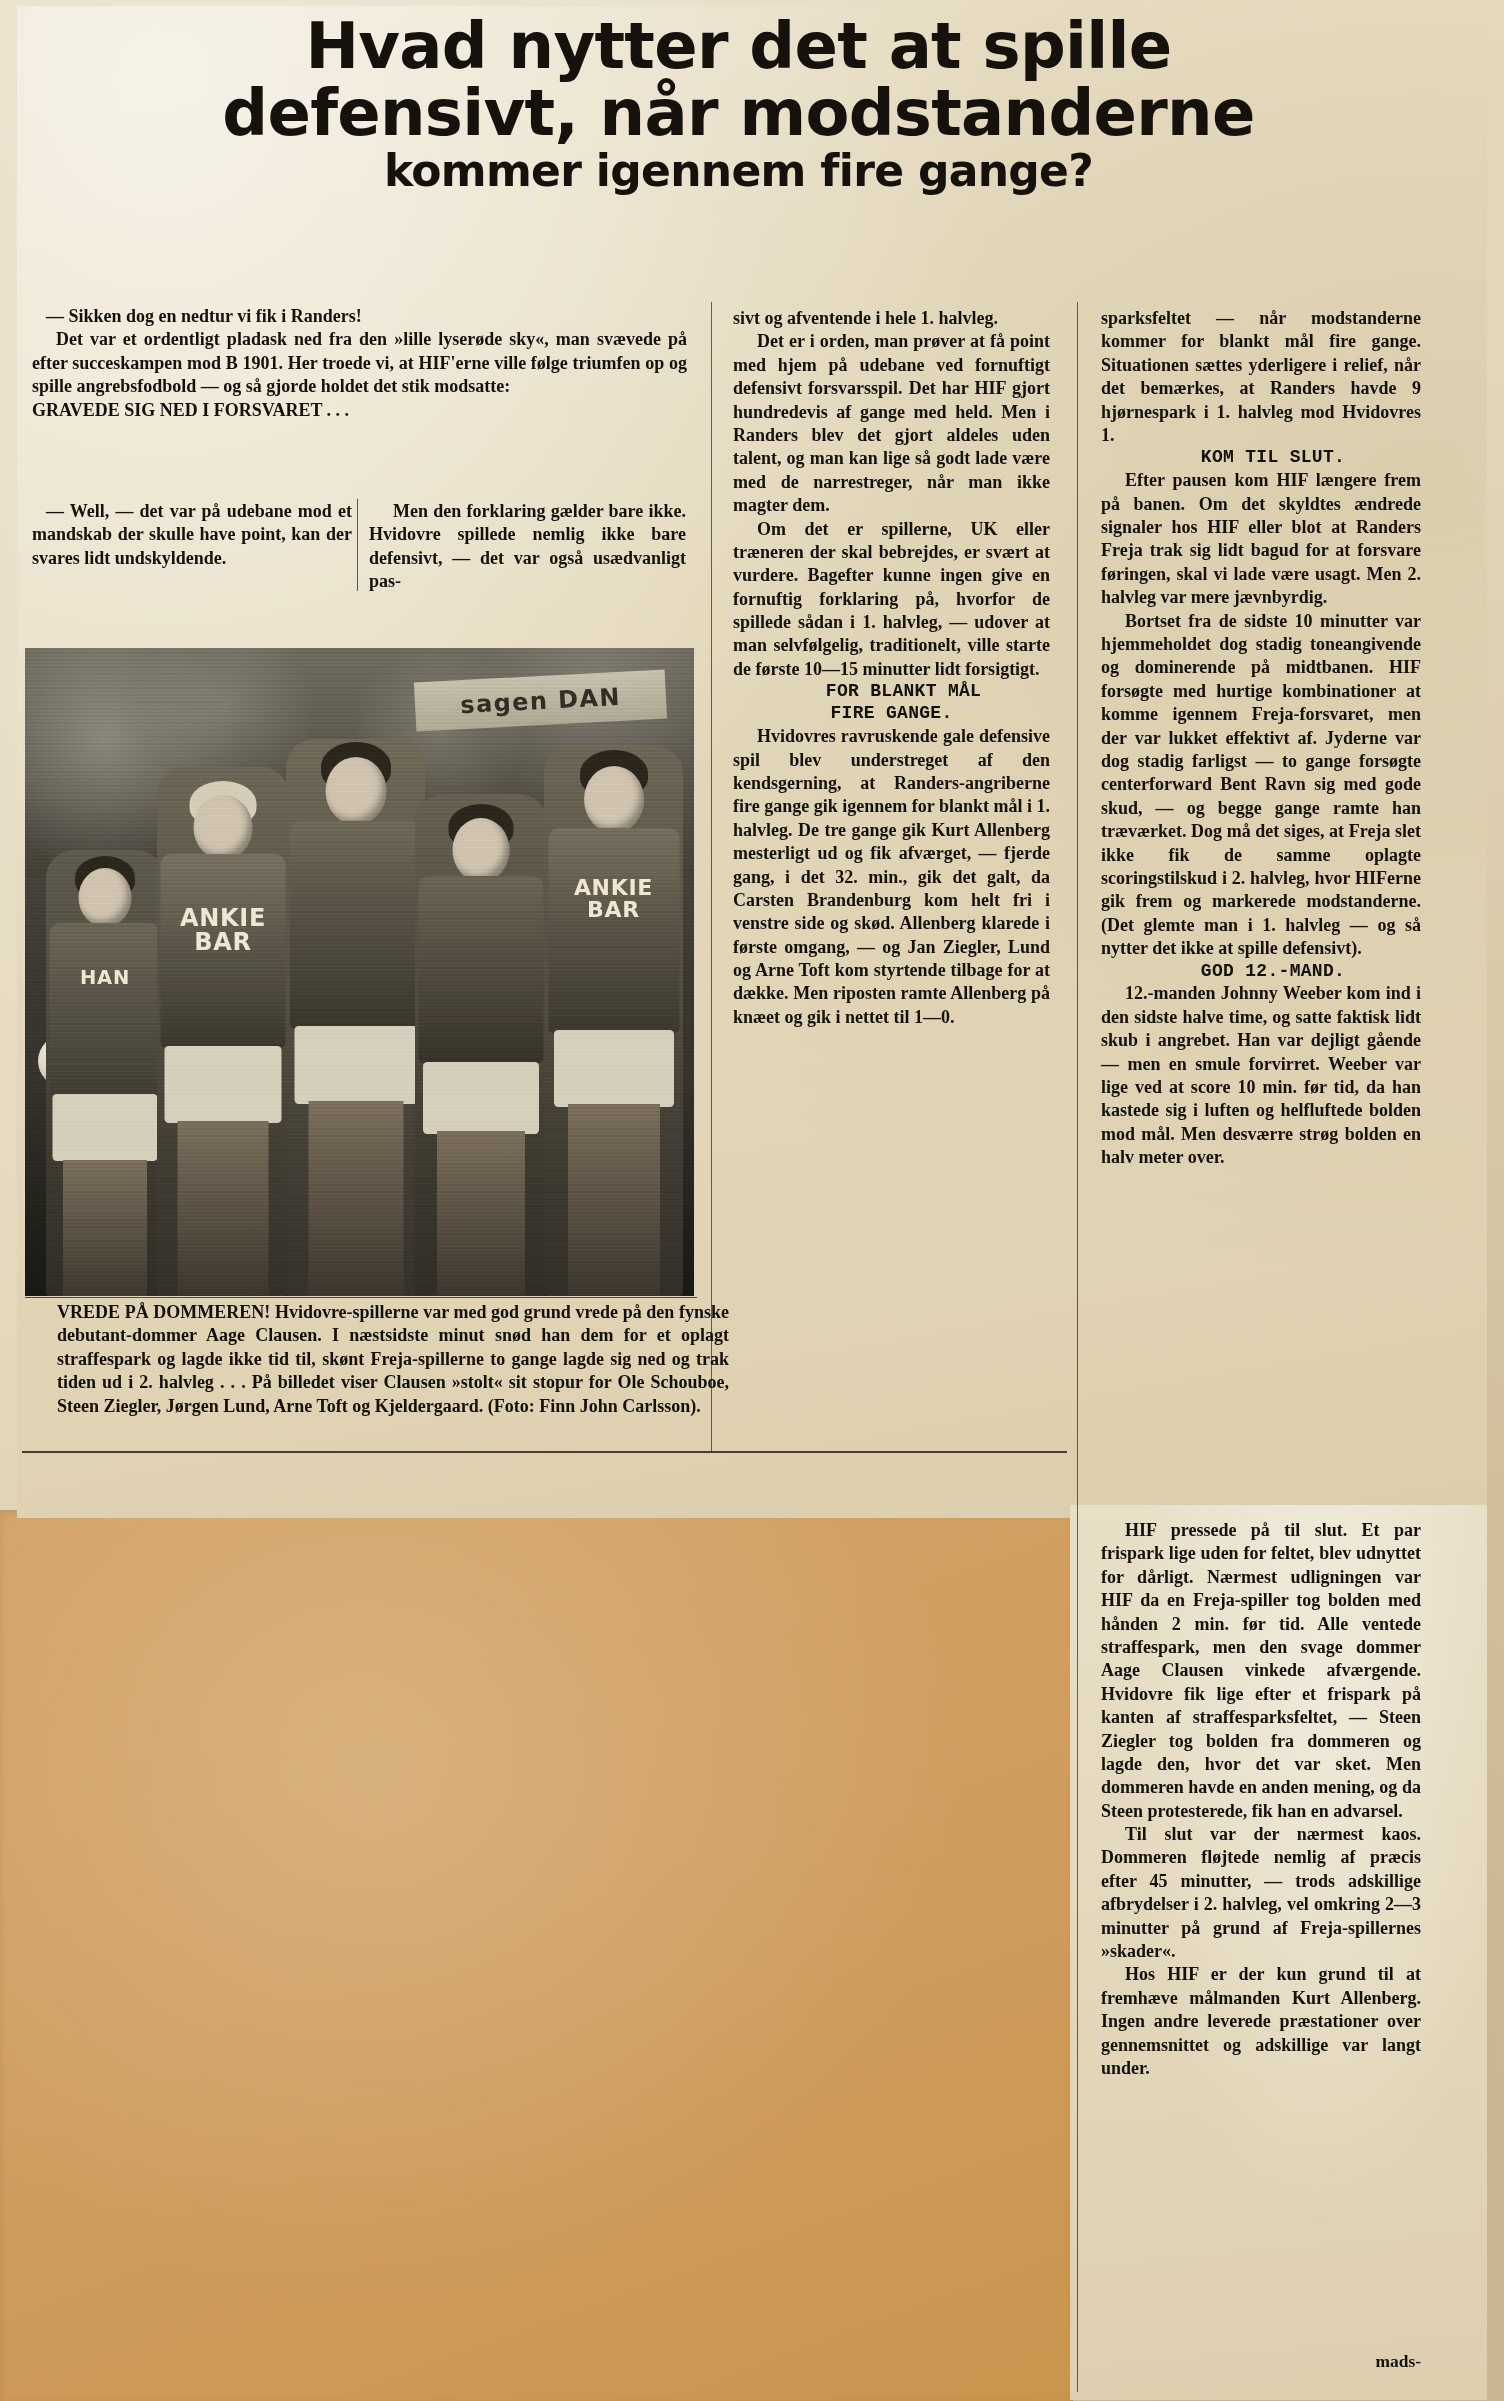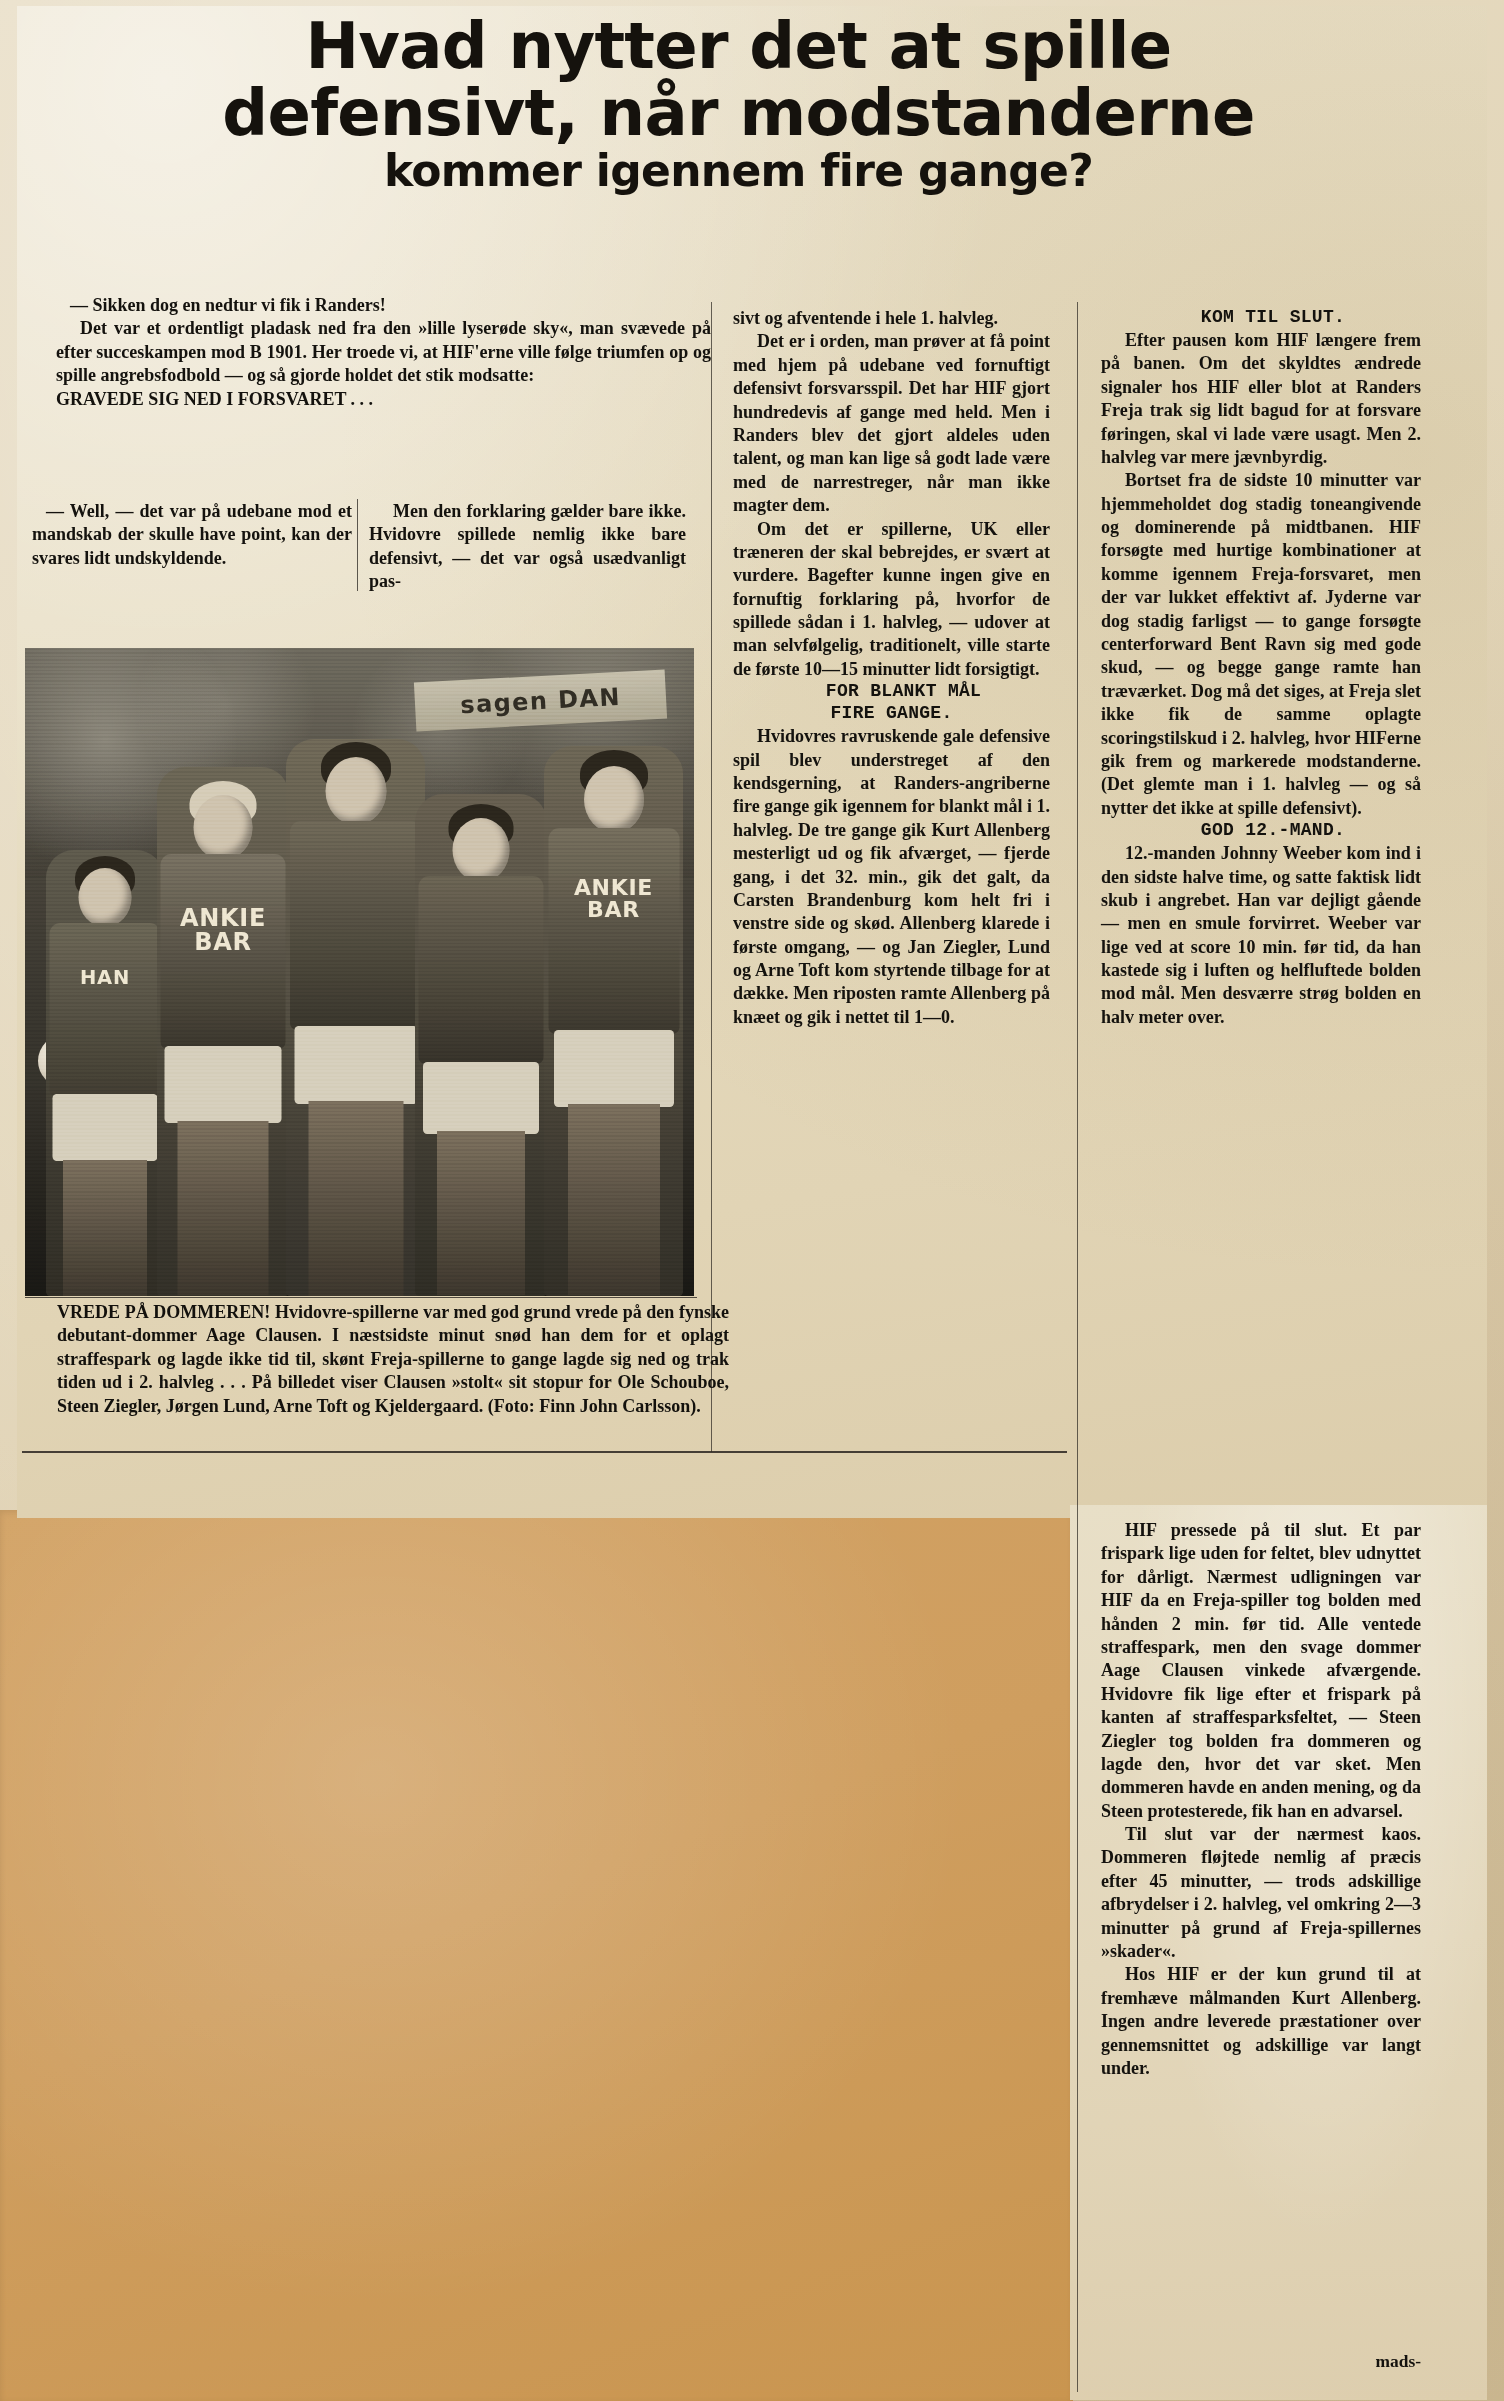--- a/index.html
+++ b/index.html
@@ -103,21 +103,21 @@
     font-weight: bold;
     text-align: center;
     font-size: 18px;
     line-height: 1.22;
     letter-spacing: 0.3px;
     margin: 7px 0 4.2px 0;
     text-indent: 0;
   }
 
   
-  #c1a { left: 32px;  top: 294px;  width: 655px; margin-left: 24px; }
+  #c1a { left: 32px;  top: 305px;  width: 655px; }
   #c1b { left: 32px;  top: 500px;  width: 320px; }
   #c1c { left: 369px; top: 500px;  width: 317px; }
 
   
   #rule-half {
     position: absolute;
     left: 357px;
     top: 499px;
     width: 1.4px;
     height: 92px;
@@ -370,20 +370,21 @@
   <div class="col" id="c2">
     <p class="noind b">sivt og afventende i hele 1. halvleg.</p>
     <p class="b">Det er i orden, man prøver at få point med hjem på udebane ved fornuftigt defensivt forsvarsspil. Det har HIF gjort hundredevis af gange med held. Men i Randers blev det gjort aldeles uden talent, og man kan lige så godt lade være med de narrestreger, når man ikke magter dem.</p>
     <p class="b">Om det er spillerne, UK eller træneren der skal bebrejdes, er svært at vurdere. Bagefter kunne ingen give en fornuftig forklaring på, hvorfor de spillede sådan i 1. halvleg, — udover at man selvfølgelig, traditionelt, ville starte de første 10—15 minutter lidt forsigtigt.</p>
     <p class="subhead" style="white-space:pre-line;">FOR BLANKT MÅL
 FIRE GANGE.</p>
     <p class="b">Hvidovres ravruskende gale defensive spil blev understreget af den kendsgerning, at Randers-angriberne fire gange gik igennem for blankt mål i 1. halvleg. De tre gange gik Kurt Allenberg mesterligt ud og fik afværget, — fjerde gang, i det 32. min., gik det galt, da Carsten Brandenburg kom helt fri i venstre side og skød. Allenberg klarede i første omgang, — og Jan Ziegler, Lund og Arne Toft kom styrtende tilbage for at dække. Men riposten ramte Allenberg på knæet og gik i nettet til 1—0.</p>
   </div>
 
   <div class="col" id="c3">
+    <p class="noind b">sparksfeltet — når modstanderne kommer for blankt mål fire gange. Situationen sættes yderligere i relief, når det bemærkes, at Randers havde 9 hjørnespark i 1. halvleg mod Hvidovres 1.</p>
     <p class="subhead">KOM TIL SLUT.</p>
     <p class="b">Efter pausen kom HIF længere frem på banen. Om det skyldtes ændrede signaler hos HIF eller blot at Randers Freja trak sig lidt bagud for at forsvare føringen, skal vi lade være usagt. Men 2. halvleg var mere jævnbyrdig.</p>
     <p class="b">Bortset fra de sidste 10 minutter var hjemmeholdet dog stadig toneangivende og dominerende på midtbanen. HIF forsøgte med hurtige kombinationer at komme igennem Freja-forsvaret, men der var lukket effektivt af. Jyderne var dog stadig farligst — to gange forsøgte centerforward Bent Ravn sig med gode skud, — og begge gange ramte han træværket. Dog må det siges, at Freja slet ikke fik de samme oplagte scoringstilskud i 2. halvleg, hvor HIFerne gik frem og markerede modstanderne. (Det glemte man i 1. halvleg — og så nytter det ikke at spille defensivt).</p>
     <p class="subhead">GOD 12.-MAND.</p>
     <p class="b">12.-manden Johnny Weeber kom ind i den sidste halve time, og satte faktisk lidt skub i angrebet. Han var dejligt gående — men en smule forvirret. Weeber var lige ved at score 10 min. før tid, da han kastede sig i luften og helfluftede bolden mod mål. Men desværre strøg bolden en halv meter over.</p>
   </div>
 
   <div class="col" id="c3b">
     <p class="b">HIF pressede på til slut. Et par frispark lige uden for feltet, blev udnyttet for dårligt. Nærmest udligningen var HIF da en Freja-spiller tog bolden med hånden 2 min. før tid. Alle ventede straffespark, men den svage dommer Aage Clausen vinkede afværgende. Hvidovre fik lige efter et frispark på kanten af straffesparksfeltet, — Steen Ziegler tog bolden fra dommeren og lagde den, hvor det var sket. Men dommeren havde en anden mening, og da Steen protesterede, fik han en advarsel.</p>
     <p class="b">Til slut var der nærmest kaos. Dommeren fløjtede nemlig af præcis efter 45 minutter, — trods adskillige afbrydelser i 2. halvleg, vel omkring 2—3 minutter på grund af Freja-spillernes »skader«.</p>

